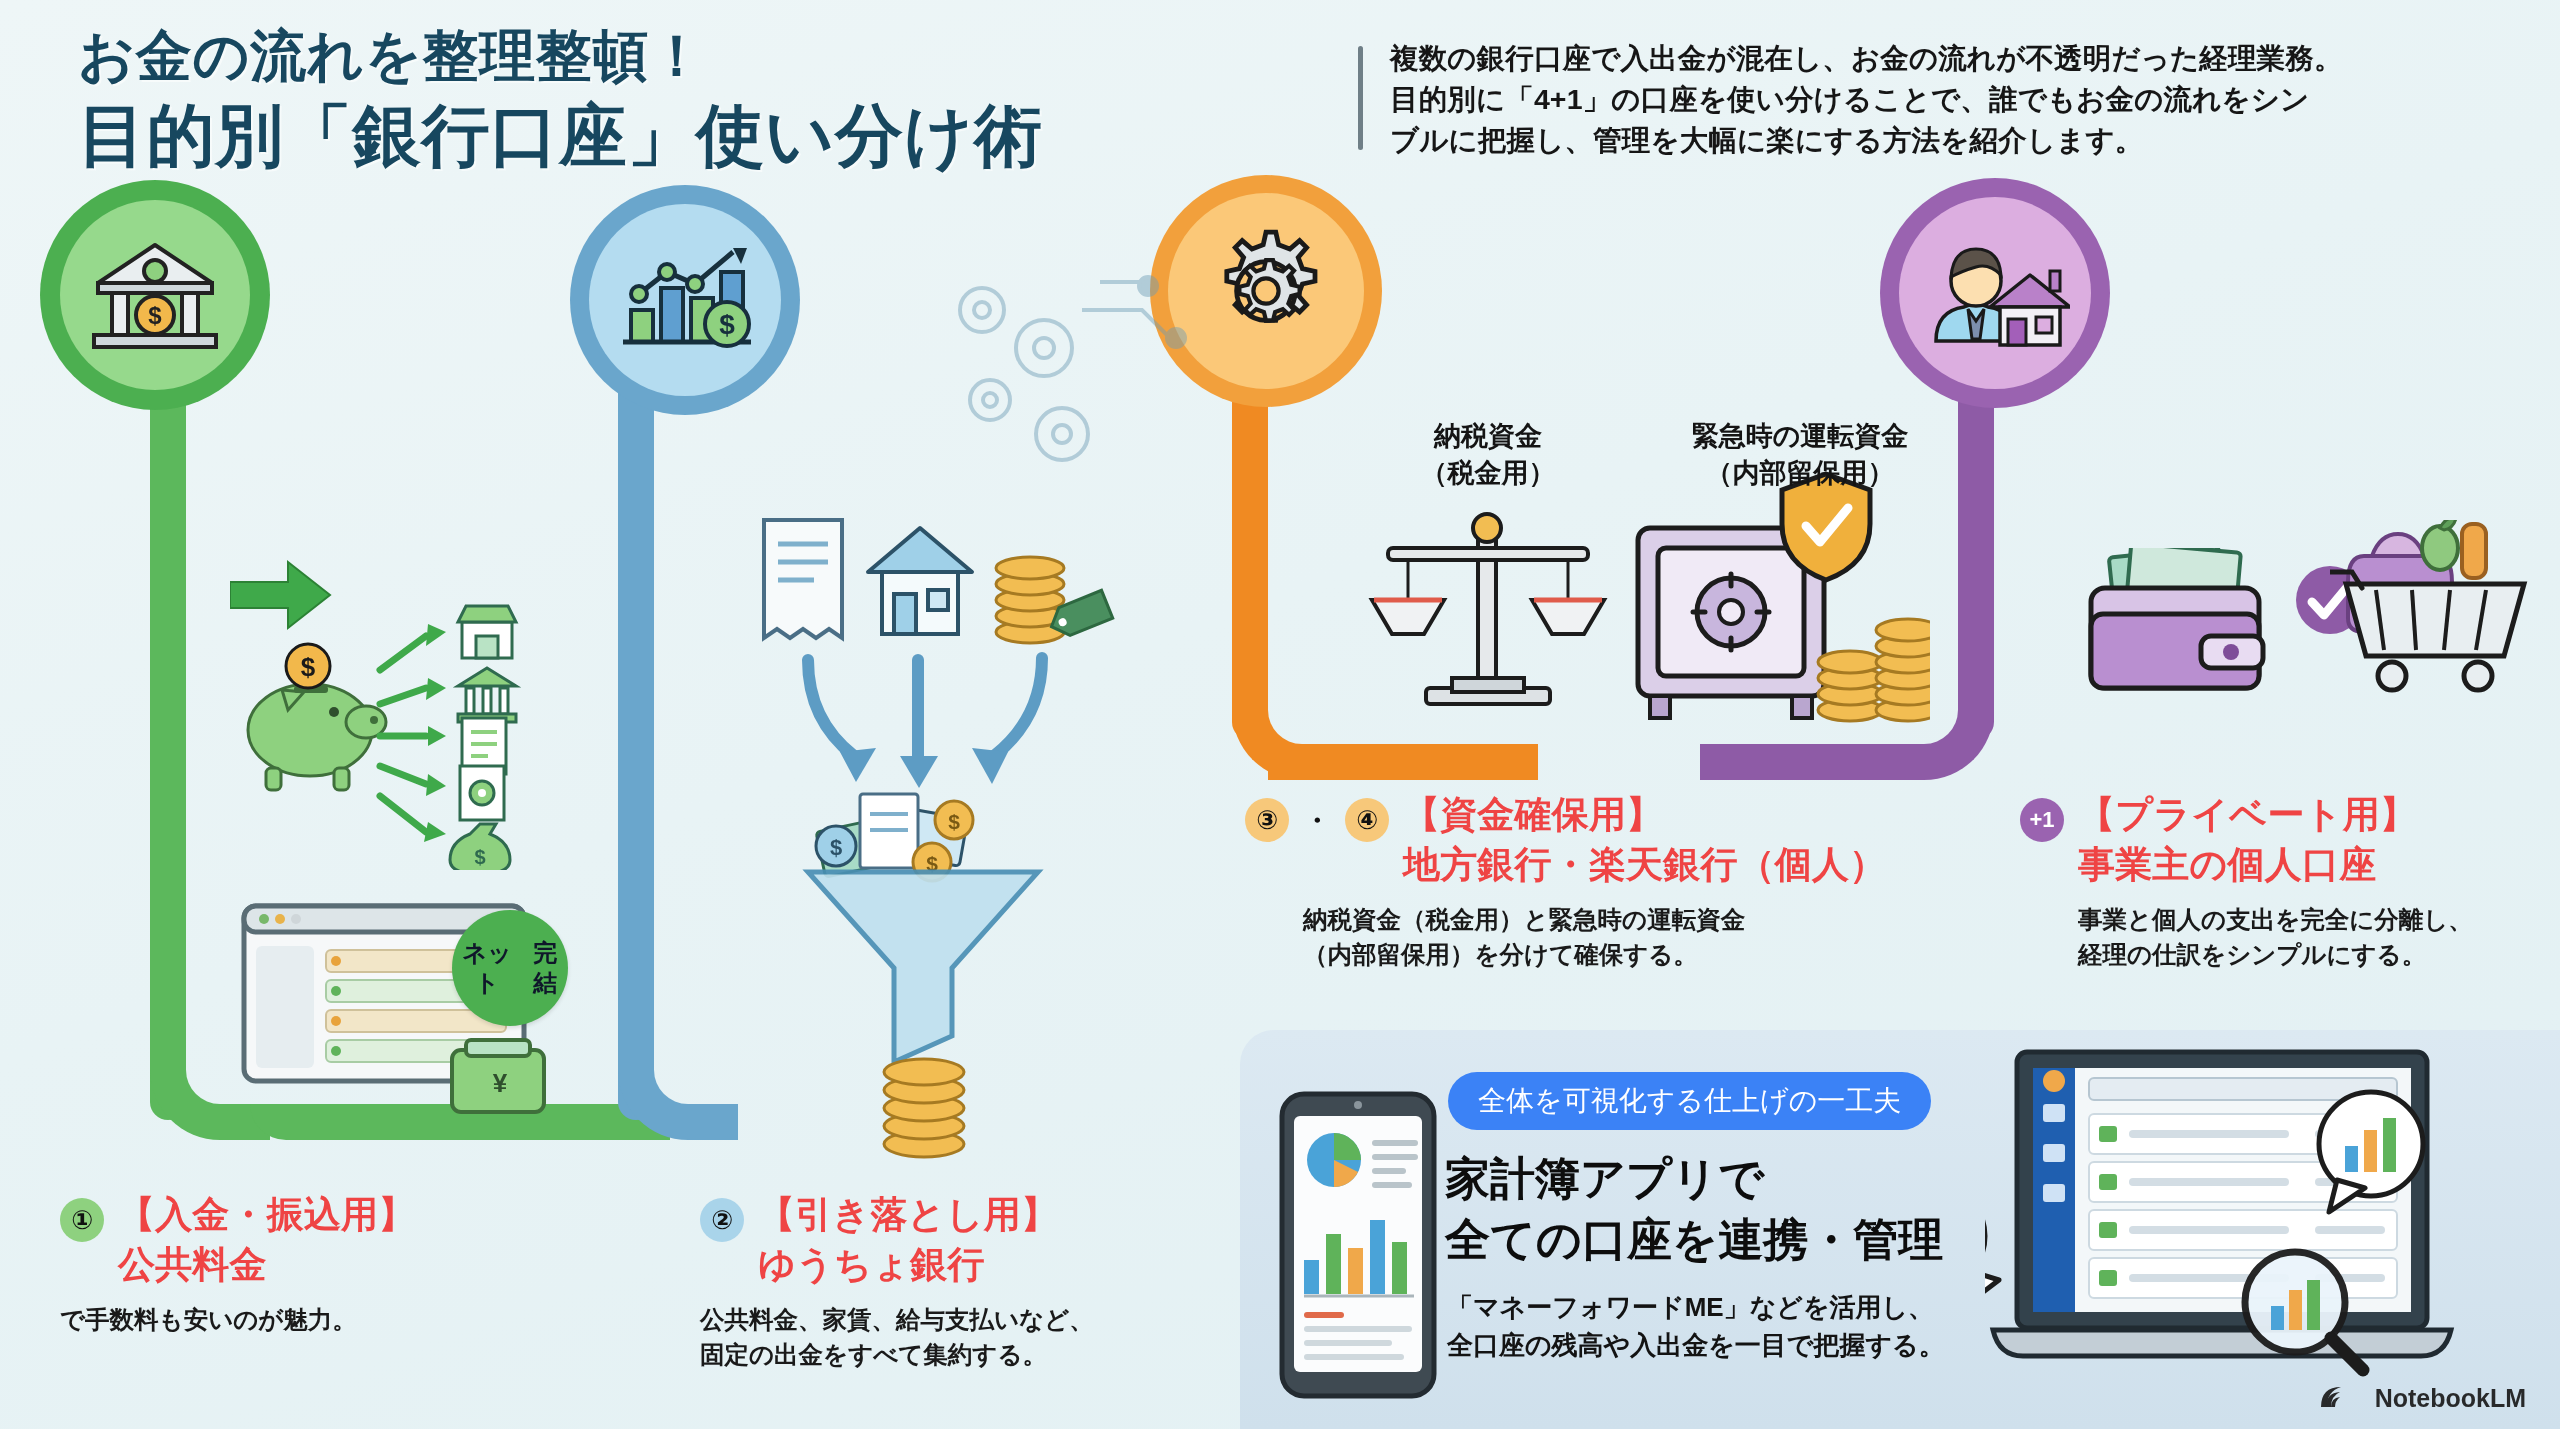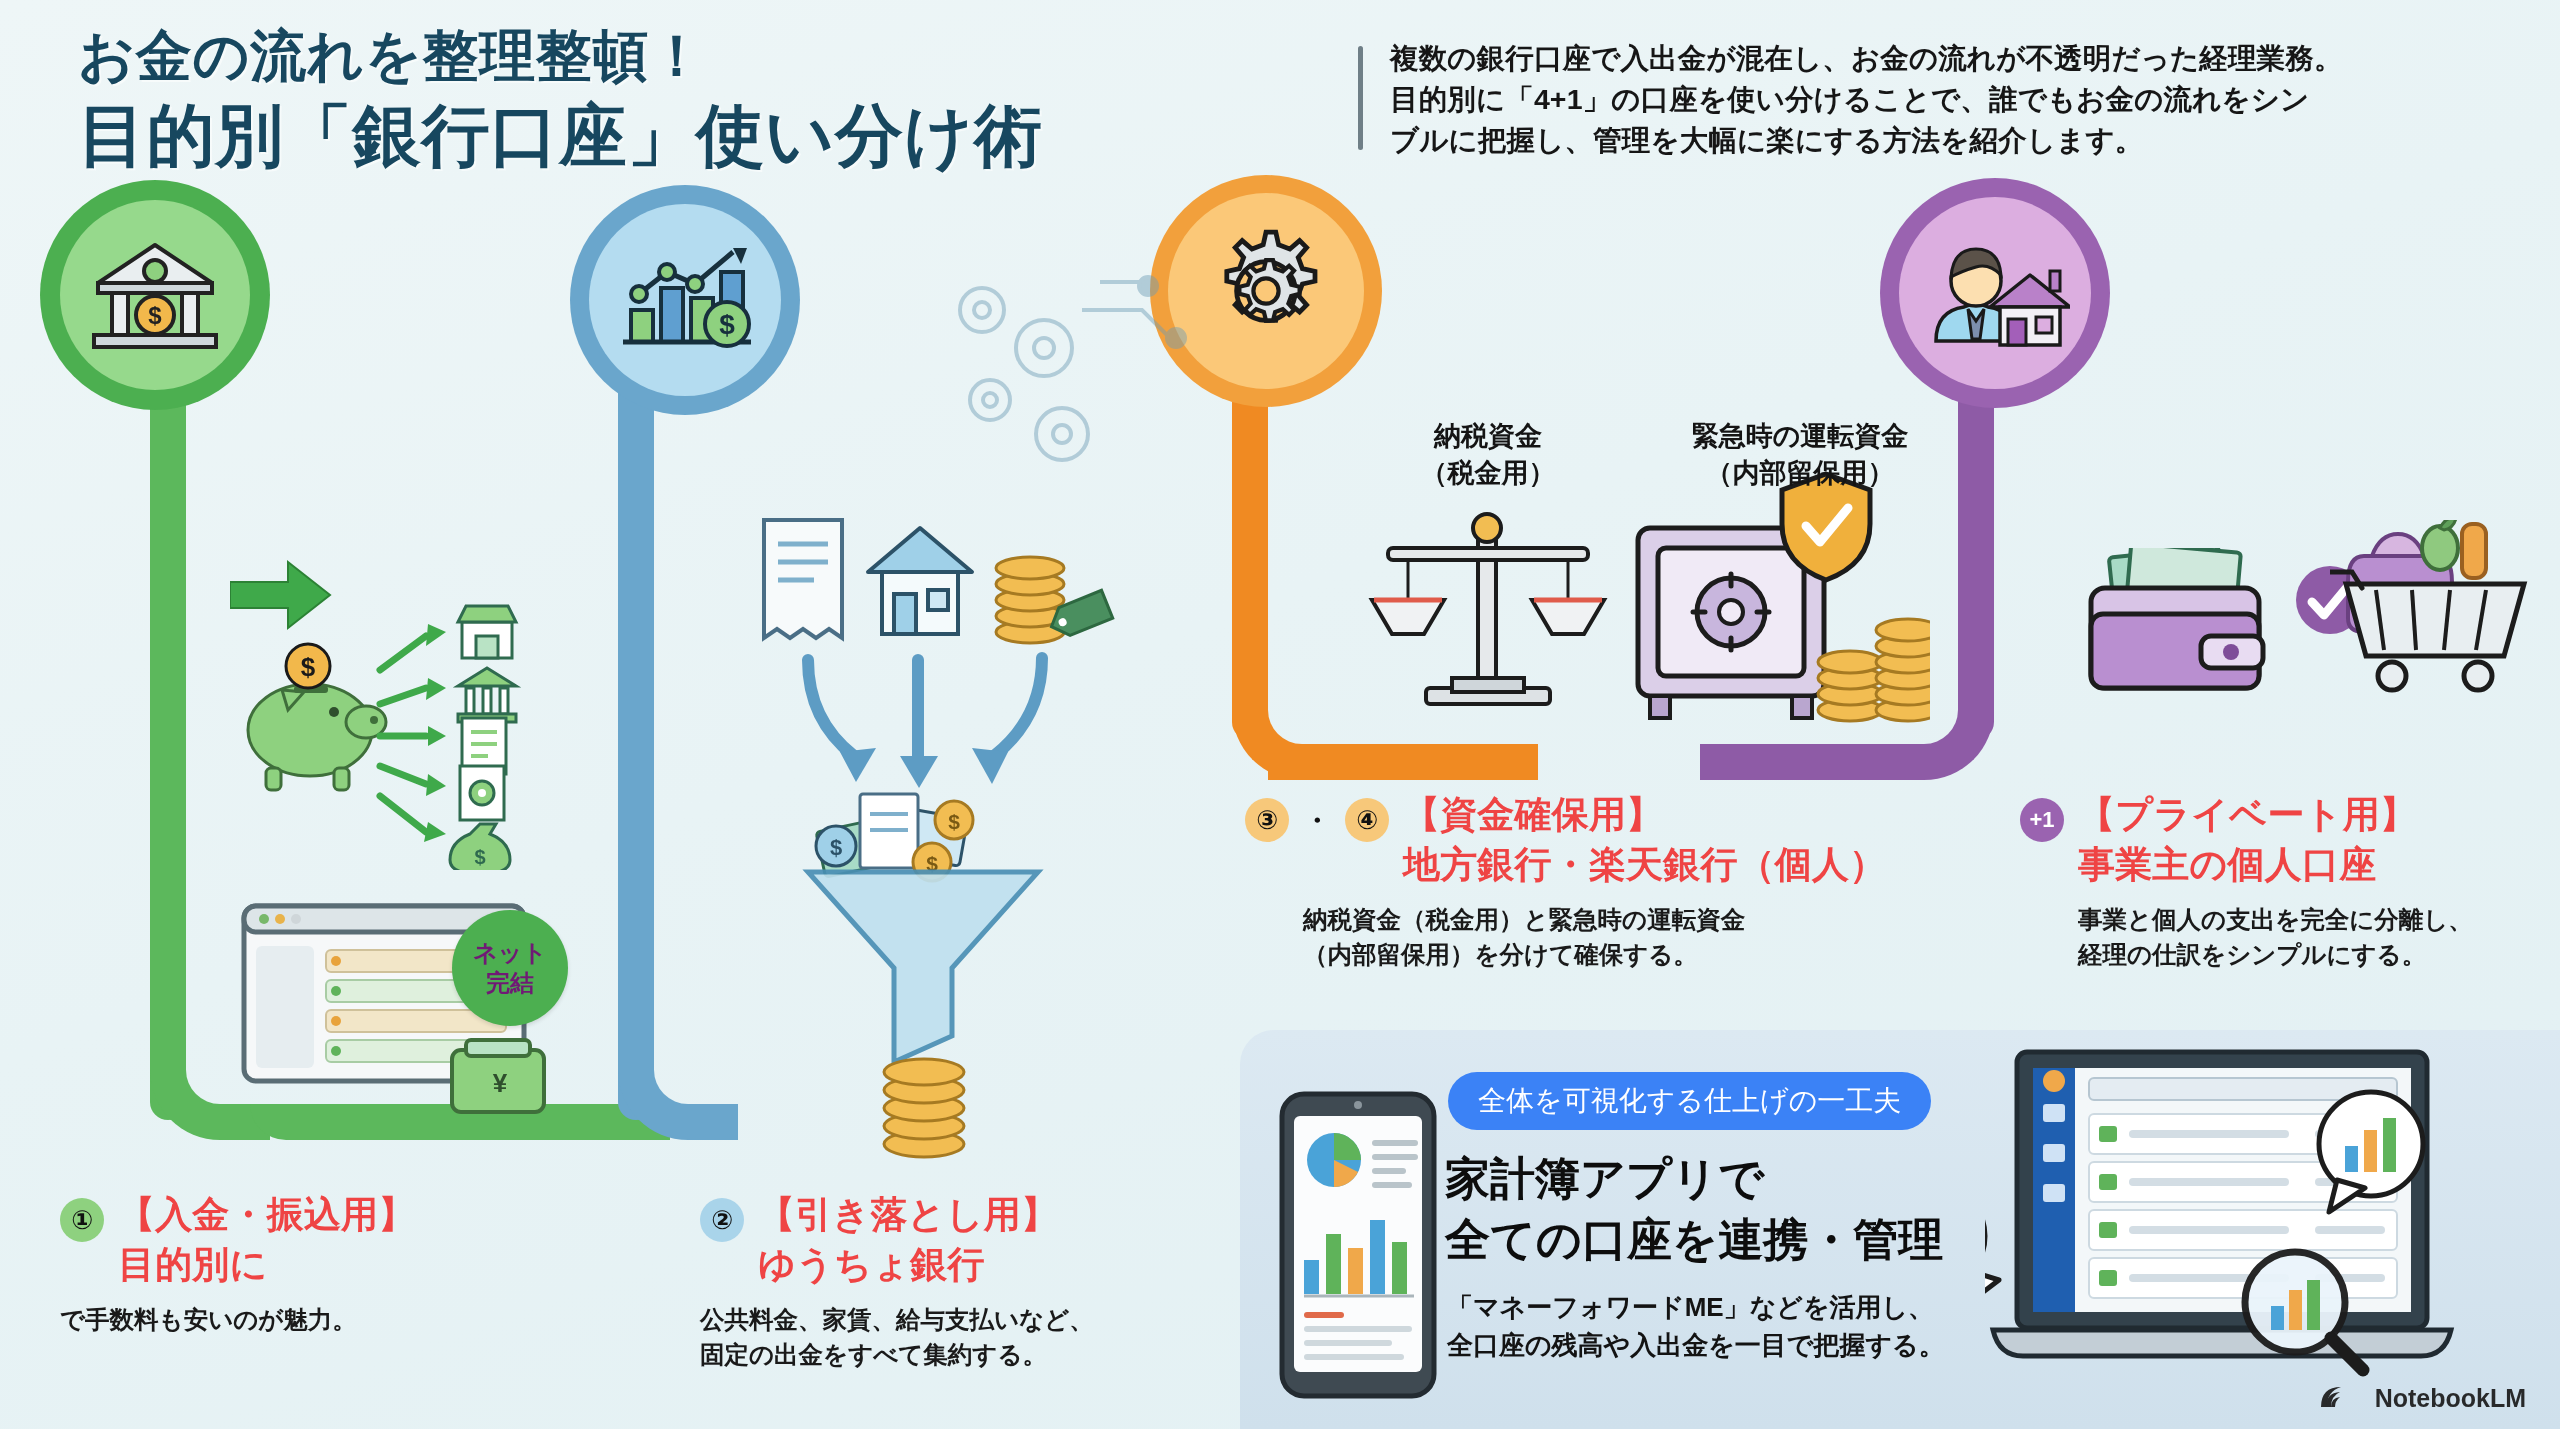--- a/index.html
+++ b/index.html
@@ -73,22 +73,22 @@
   .art { position: absolute; }
 
   
   .mid-label { position: absolute; text-align: center; font-weight: 800; color: #141414;
                font-size: 27px; line-height: 37px; white-space: nowrap; }
   #mid-label-tax { left: 1358px; top: 418px; width: 260px; }
   #mid-label-emg { left: 1620px; top: 418px; width: 360px; }
 
   
   #net-badge { position: absolute; left: 452px; top: 910px; width: 116px; height: 116px;
-               border-radius: 50%; background: #4caf50; color: #701a75; font-weight: 800;
-               font-size: 24px; line-height: 30px; display: flex; flex-direction: column;
+               border-radius: 50%; background: #4caf50; color: #0f172a; font-weight: 800;
+               font-size: 24px; line-height: 30px; display: flex; 
                align-items: center; justify-content: center; text-align: center;
                box-shadow: 0 2px 4px rgba(0,0,0,.12); }
 
   
   .card { position: absolute; }
   .card-head { display: flex; align-items: flex-start; gap: 14px; }
   .num { flex: 0 0 auto; width: 44px; height: 44px; border-radius: 50%; display: flex;
          align-items: center; justify-content: center; font-weight: 800; font-size: 26px;
          color: #111; margin-top: 8px; }
   .num.sm { font-size: 22px; }
@@ -493,21 +493,21 @@
       <circle cx="62" cy="156" r="14" fill="#e8eef1" stroke="#1c1c1c" stroke-width="5"></circle>
       <circle cx="148" cy="156" r="14" fill="#e8eef1" stroke="#1c1c1c" stroke-width="5"></circle>
     </svg>
   </div>
 
   <div class="card" id="card-1">
     <div class="card-head">
       <div class="num" style="background:#8ed17f;">①</div>
       <div>
         <div class="card-title">【入金・振込用】</div>
-        <div class="card-title">目的別に</div>
+        <div class="card-title">公共料金</div>
       </div>
     </div>
     <div class="card-body">
       <div>で手数料も安いのが魅力。</div>
     </div>
   </div>
 
   <div class="card" id="card-2">
     <div class="card-head">
       <div class="num" style="background:#a9d4ea;">②</div>

